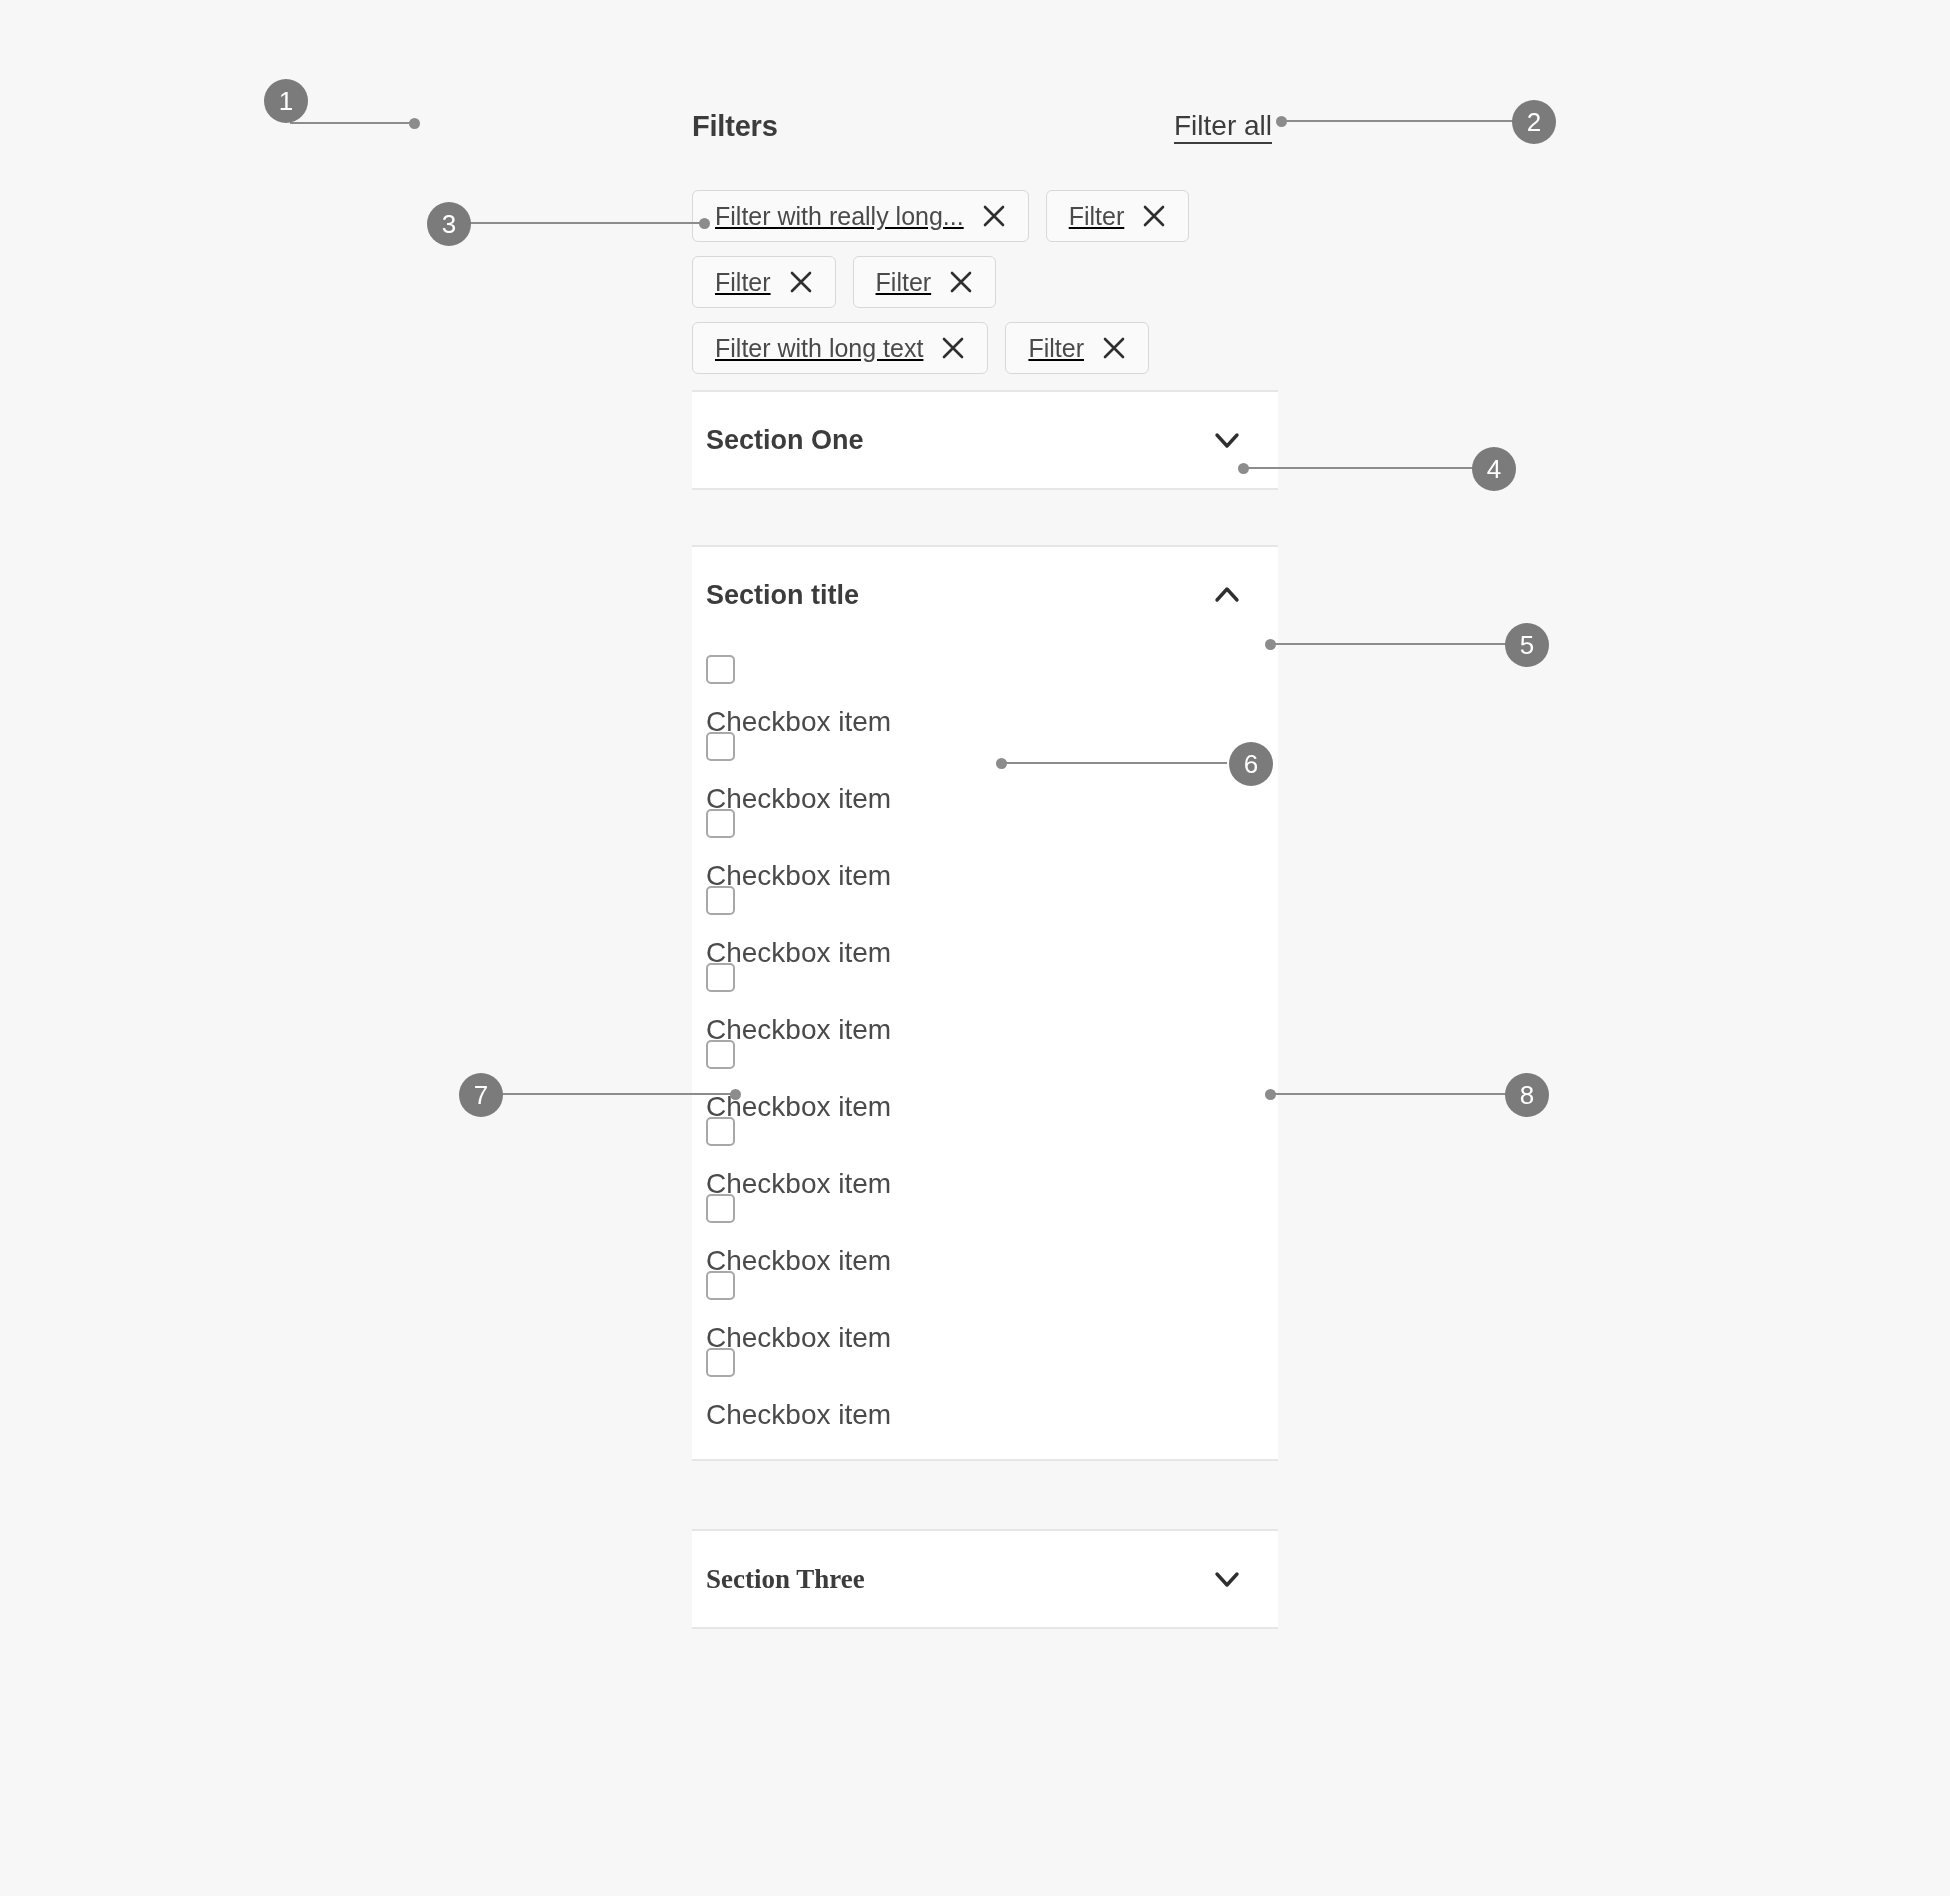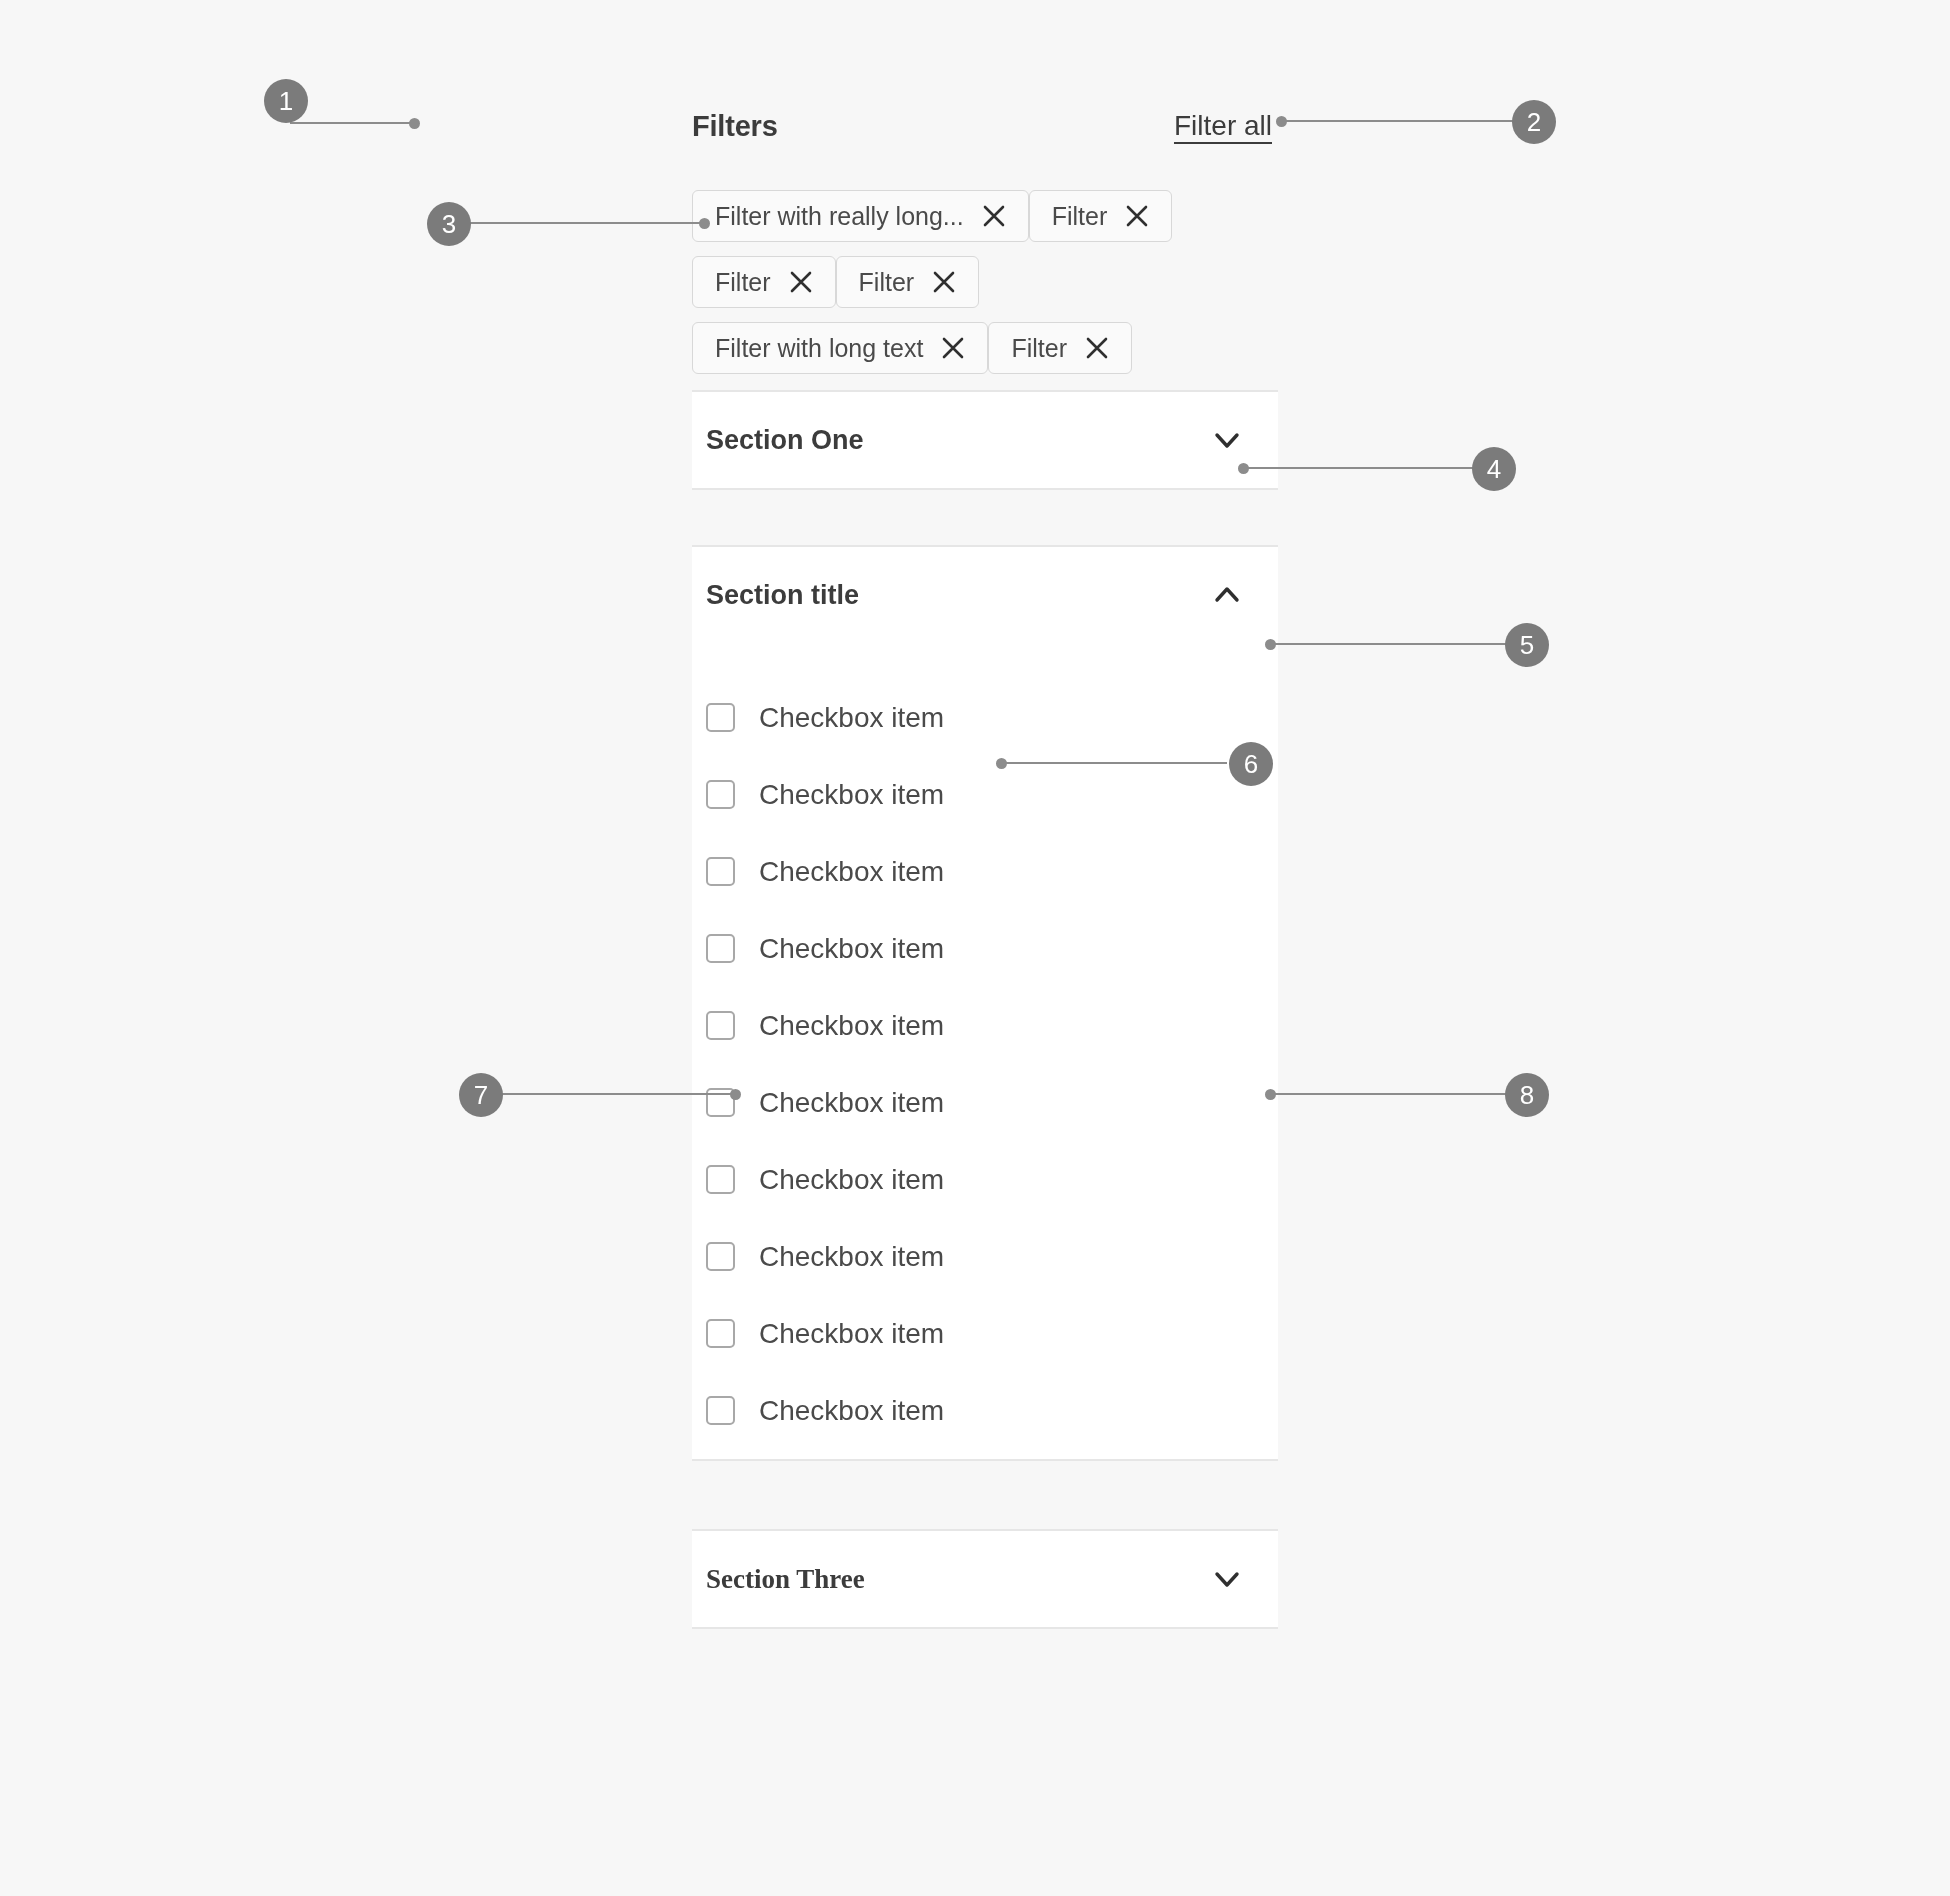--- a/index.html
+++ b/index.html
@@ -47,21 +47,23 @@
     text-underline-offset: 7px;
     text-decoration-thickness: 2px;
     cursor: pointer;
     padding-right: 6px;
   }
 
   
   .chip-rows { margin-top: 36px; }
   .chip-row {
     display: flex;
+    gap: 17px;
     margin-bottom: 14px;
+    text-decoration: underline;
   }
   .chip {
     display: inline-flex;
     align-items: center;
     gap: 18px;
     background: #fafafa;
     border: 1px solid #d8d8d8;
     border-radius: 6px;
     height: 52px;
     padding: 0 22px 0 22px;
@@ -104,25 +106,26 @@
     font-weight: bold;
     color: #3c3c3c;
   }
   .chev { width: 34px; height: 34px; display: block; flex: none; }
   .chev svg { display: block; }
 
   .section-body { padding: 12px 0 34px 0; }
 
   .cb-row {
     display: flex;
-    align-items: flex-end;
+    align-items: flex-start;
     gap: 24px;
     height: 77px;
     padding-left: 14px;
     cursor: pointer;
+    flex-direction: column;
   }
   .cb-box {
     width: 29px;
     height: 29px;
     border: 2px solid #a8a8a8;
     border-radius: 5px;
     background: #ffffff;
     flex: none;
   }
   .cb-label {

